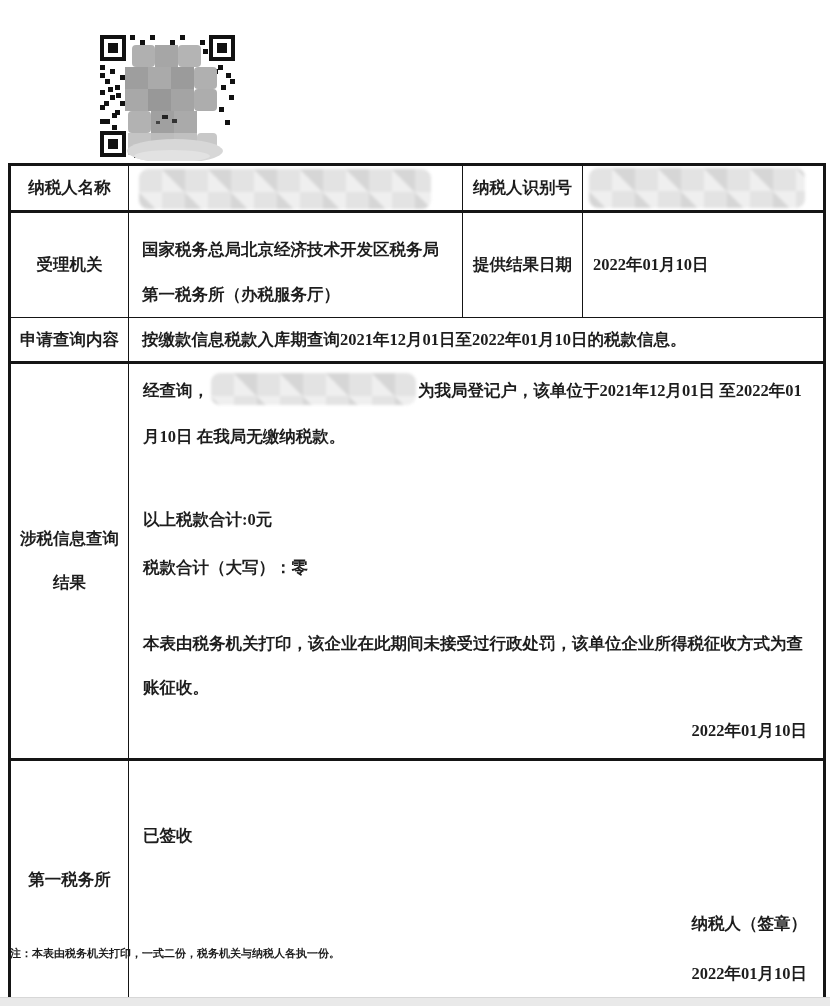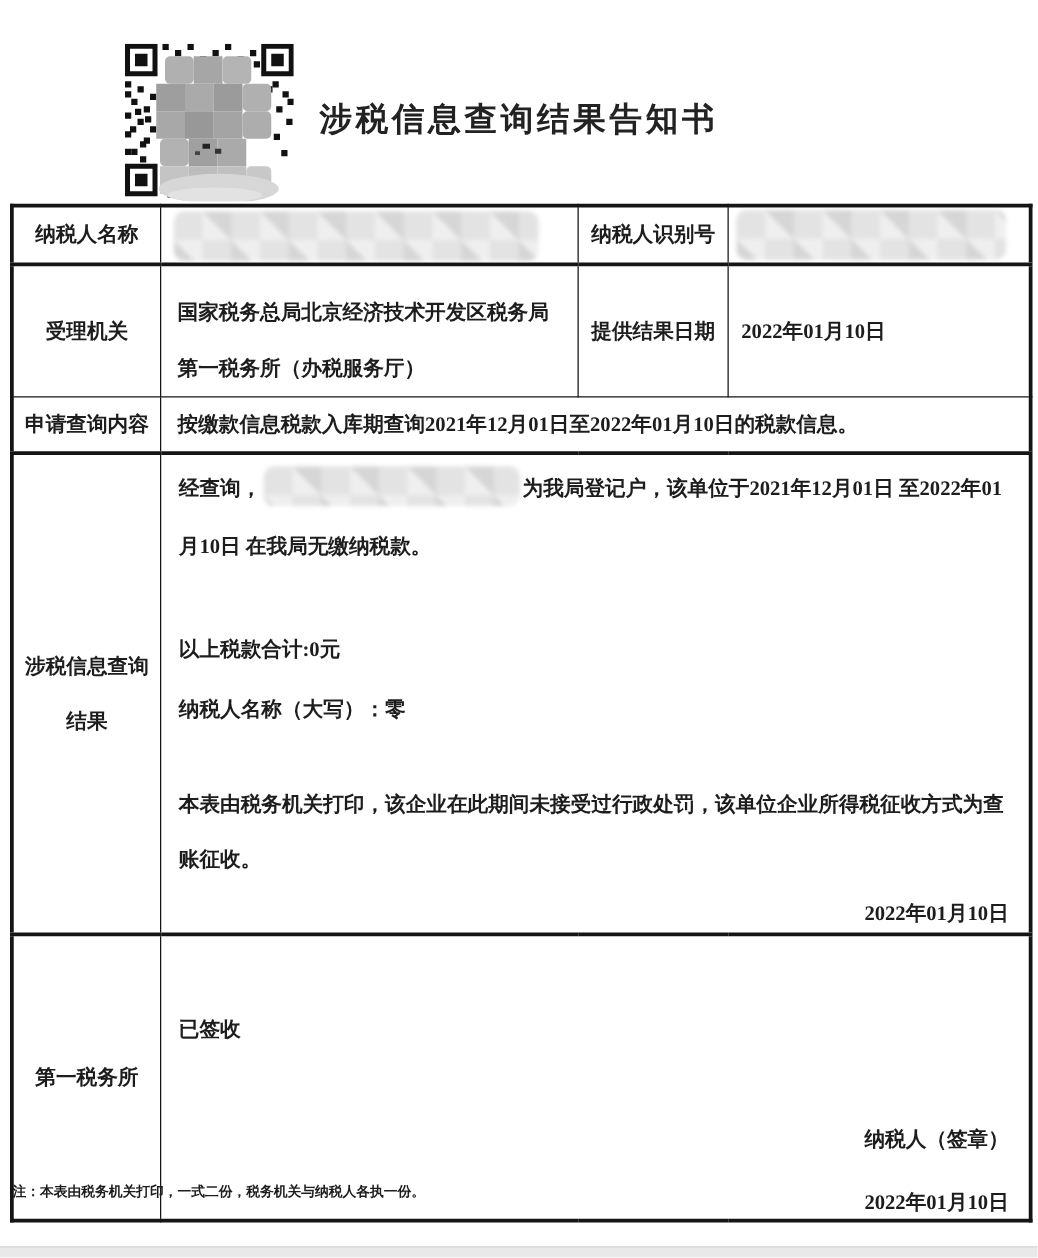--- a/index.html
+++ b/index.html
@@ -26,21 +26,21 @@
     border-collapse:collapse;table-layout:fixed;
     font-size:16.5px;font-weight:600;color:#1d1d1d;
   }
   table.main{border:3px solid #151515;}
   td{padding:0;vertical-align:middle;overflow:hidden;}
   td.v{border-right:1.5px solid #151515;}
   tr.hb td{border-bottom:3px solid #151515;}
   tr.hthin td{border-bottom:1.5px solid #151515;}
   .lab{text-align:center;}
   .lab2{text-align:center;line-height:44px;}
-  .cellpad{padding:0 16px 0 14px;}
+  .cellpad{padding:0 16px 12px 14px;}
 
   
   .redact{
     background-color:#e3e3e3;
     background-image:
       linear-gradient(45deg,#d6d6d6 25%,transparent 25%,transparent 75%,#d6d6d6 75%),
       linear-gradient(45deg,#efefef 25%,transparent 25%,transparent 75%,#efefef 75%);
     background-size:46px 46px;
     background-position:0 0,23px 23px;
     filter:blur(1.6px);
@@ -167,21 +167,20 @@
         <ellipse cx="75" cy="116" rx="48" ry="12" fill="#d7d7d7"></ellipse>
         <ellipse cx="72" cy="121" rx="38" ry="6" fill="#e2e2e2"></ellipse>
 
         <rect x="62" y="80" width="6" height="4" fill="#222"></rect>
         <rect x="72" y="84" width="5" height="4" fill="#333"></rect>
         <rect x="56" y="86" width="4" height="3" fill="#444"></rect>
       </g>
     </svg>
   </div>
 
-  <div class="title">涉税信息查询结果告知书</div>
 
   <table class="main">
     <colgroup>
       <col style="width:119px">
         <col style="width:334px">
         <col style="width:120px">
         <col style="width:242px">
     </colgroup>
 
     <tbody>
@@ -222,21 +221,21 @@
         <div>涉税信息查询</div>
         <div>结果</div>
       </td>
       <td colspan="3" style="vertical-align:top;">
         <div class="cellpad">
           <div class="res-p1">
             <span>经查询，</span><span class="redact inline-redact"></span><span>为我局登记户，该单位于2021年12月01日 至2022年01月10日 在我局无缴纳税款。</span>
           </div>
           <div class="res-totals">
             <div>以上税款合计:0元</div>
-            <div>纳税人名称（大写）：零</div>
+            <div>税款合计（大写）：零</div>
           </div>
           <div class="res-p2">本表由税务机关打印，该企业在此期间未接受过行政处罚，该单位企业所得税征收方式为查账征收。</div>
           <div class="res-date">2022年01月10日</div>
         </div>
       </td>
     </tr>
 
     <tr style="height:229px">
       <td class="v lab">第一税务所</td>
       <td colspan="3" style="vertical-align:top;">

